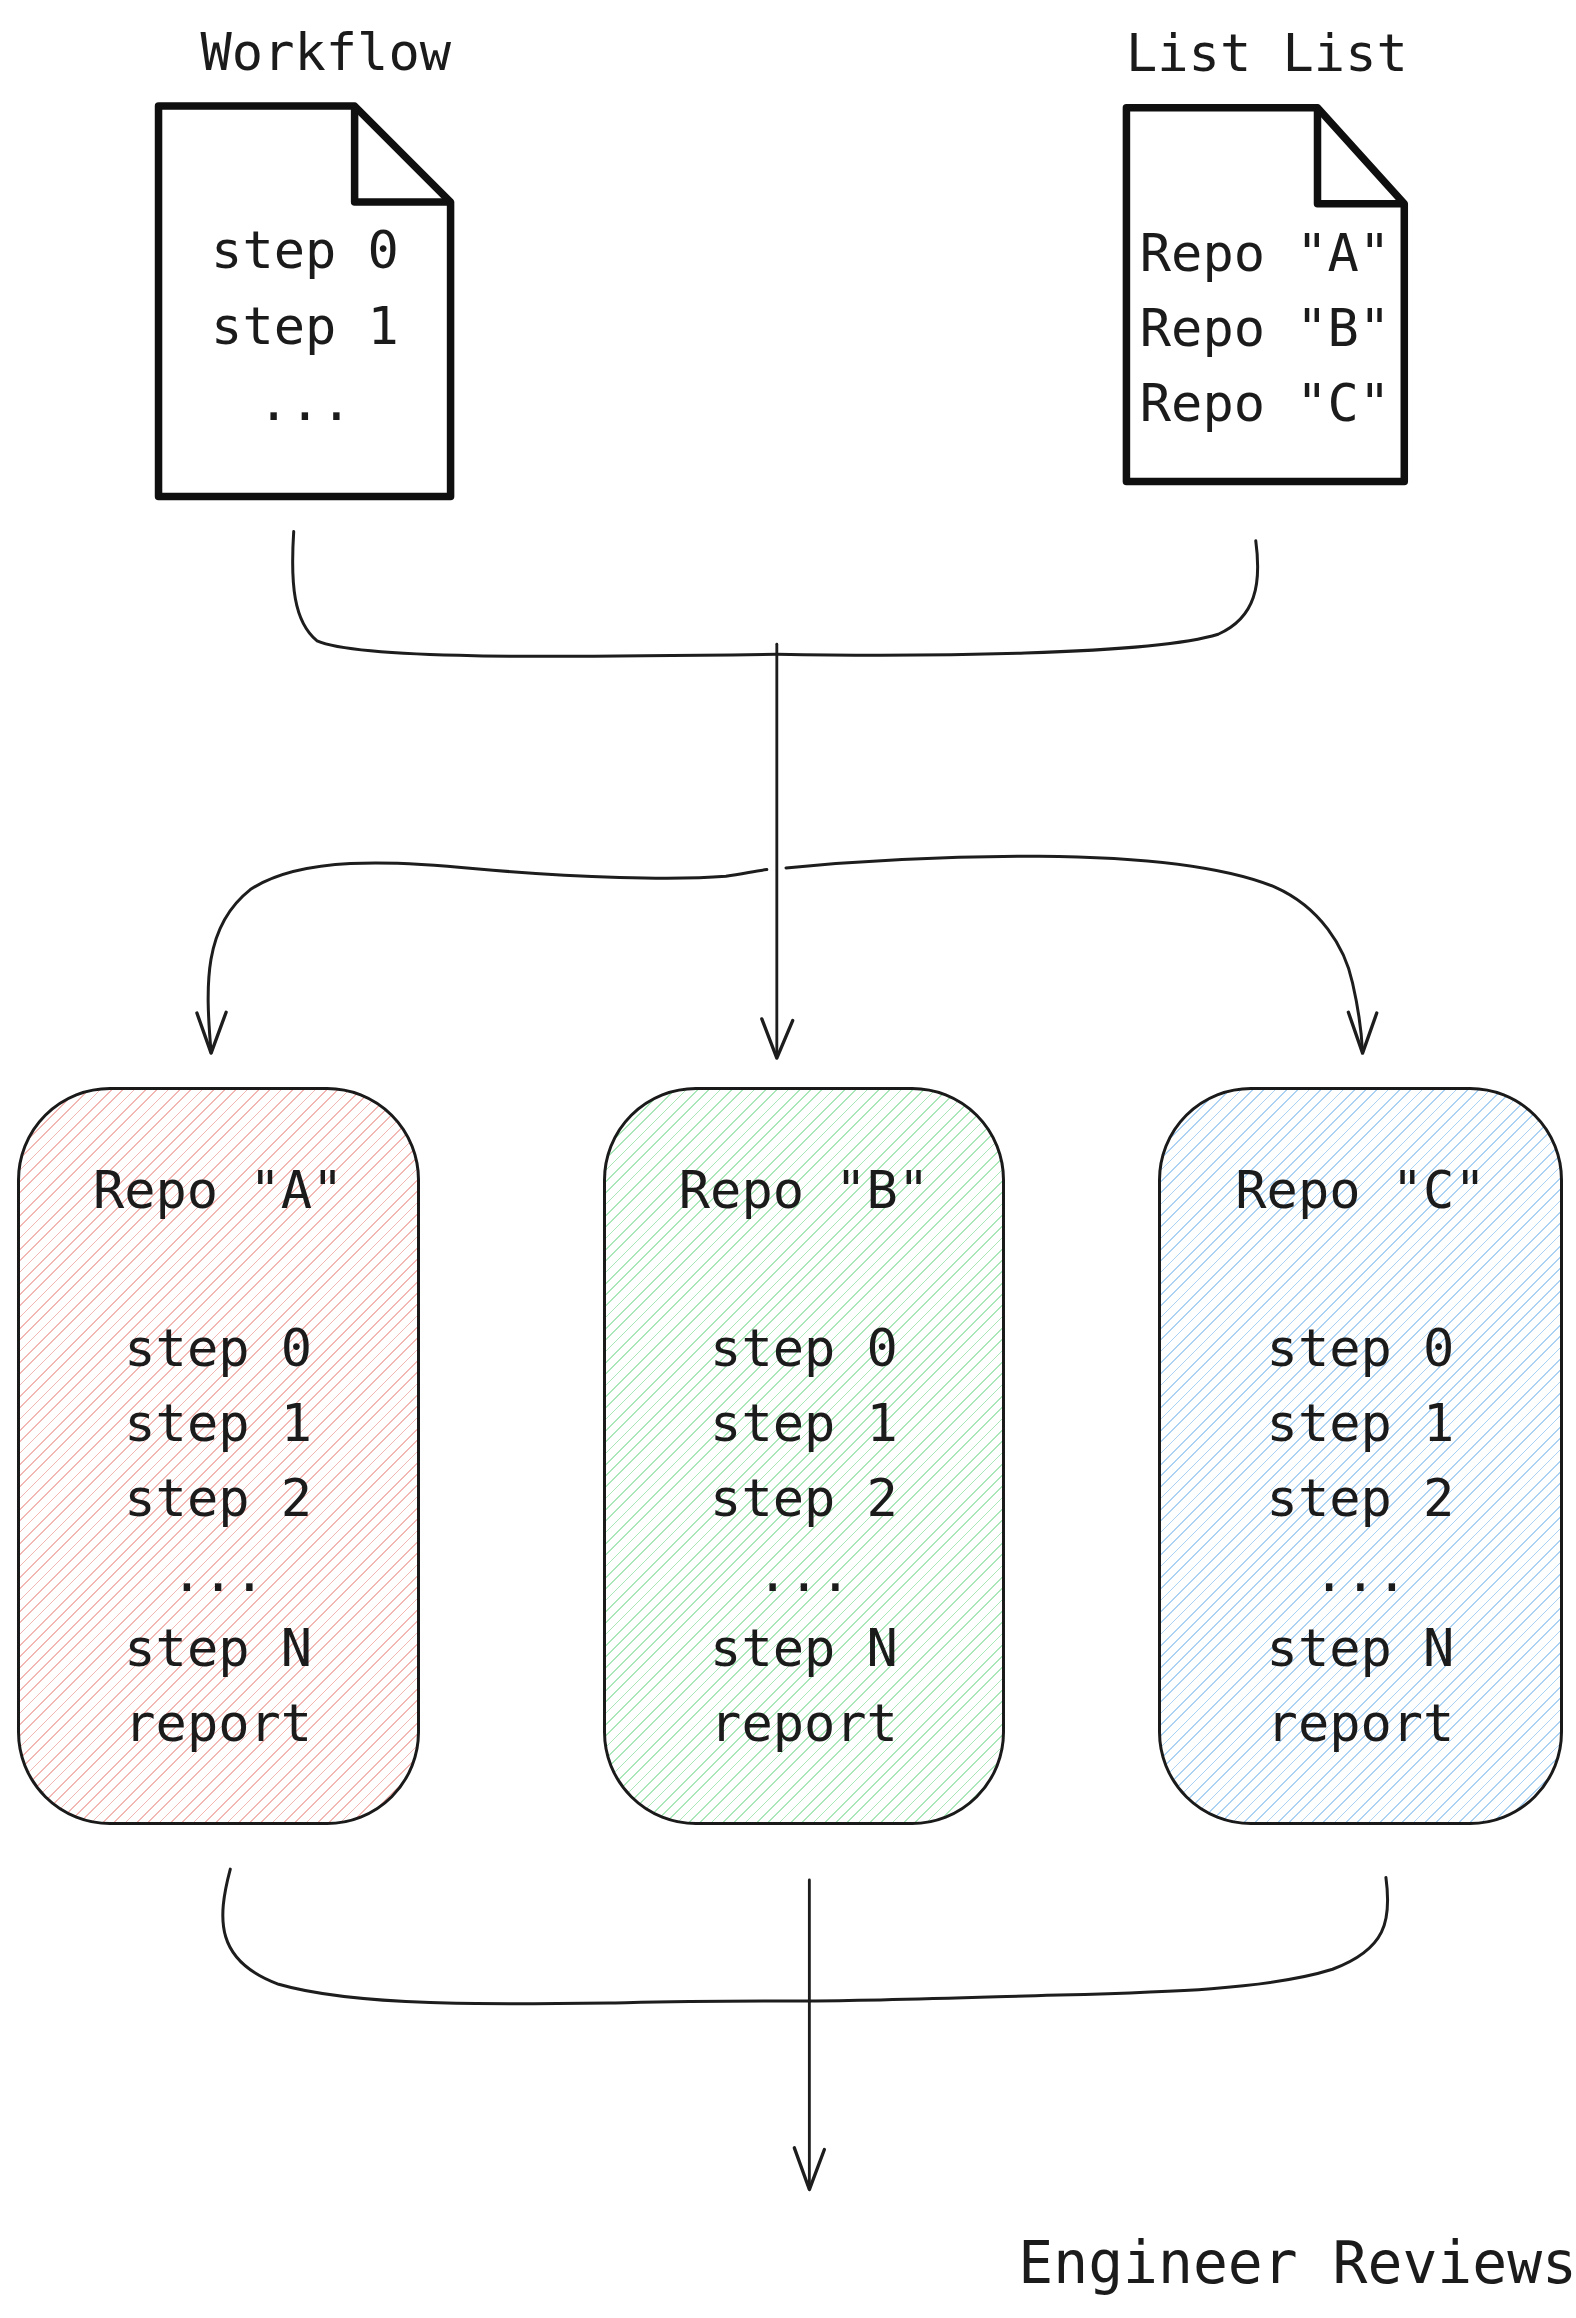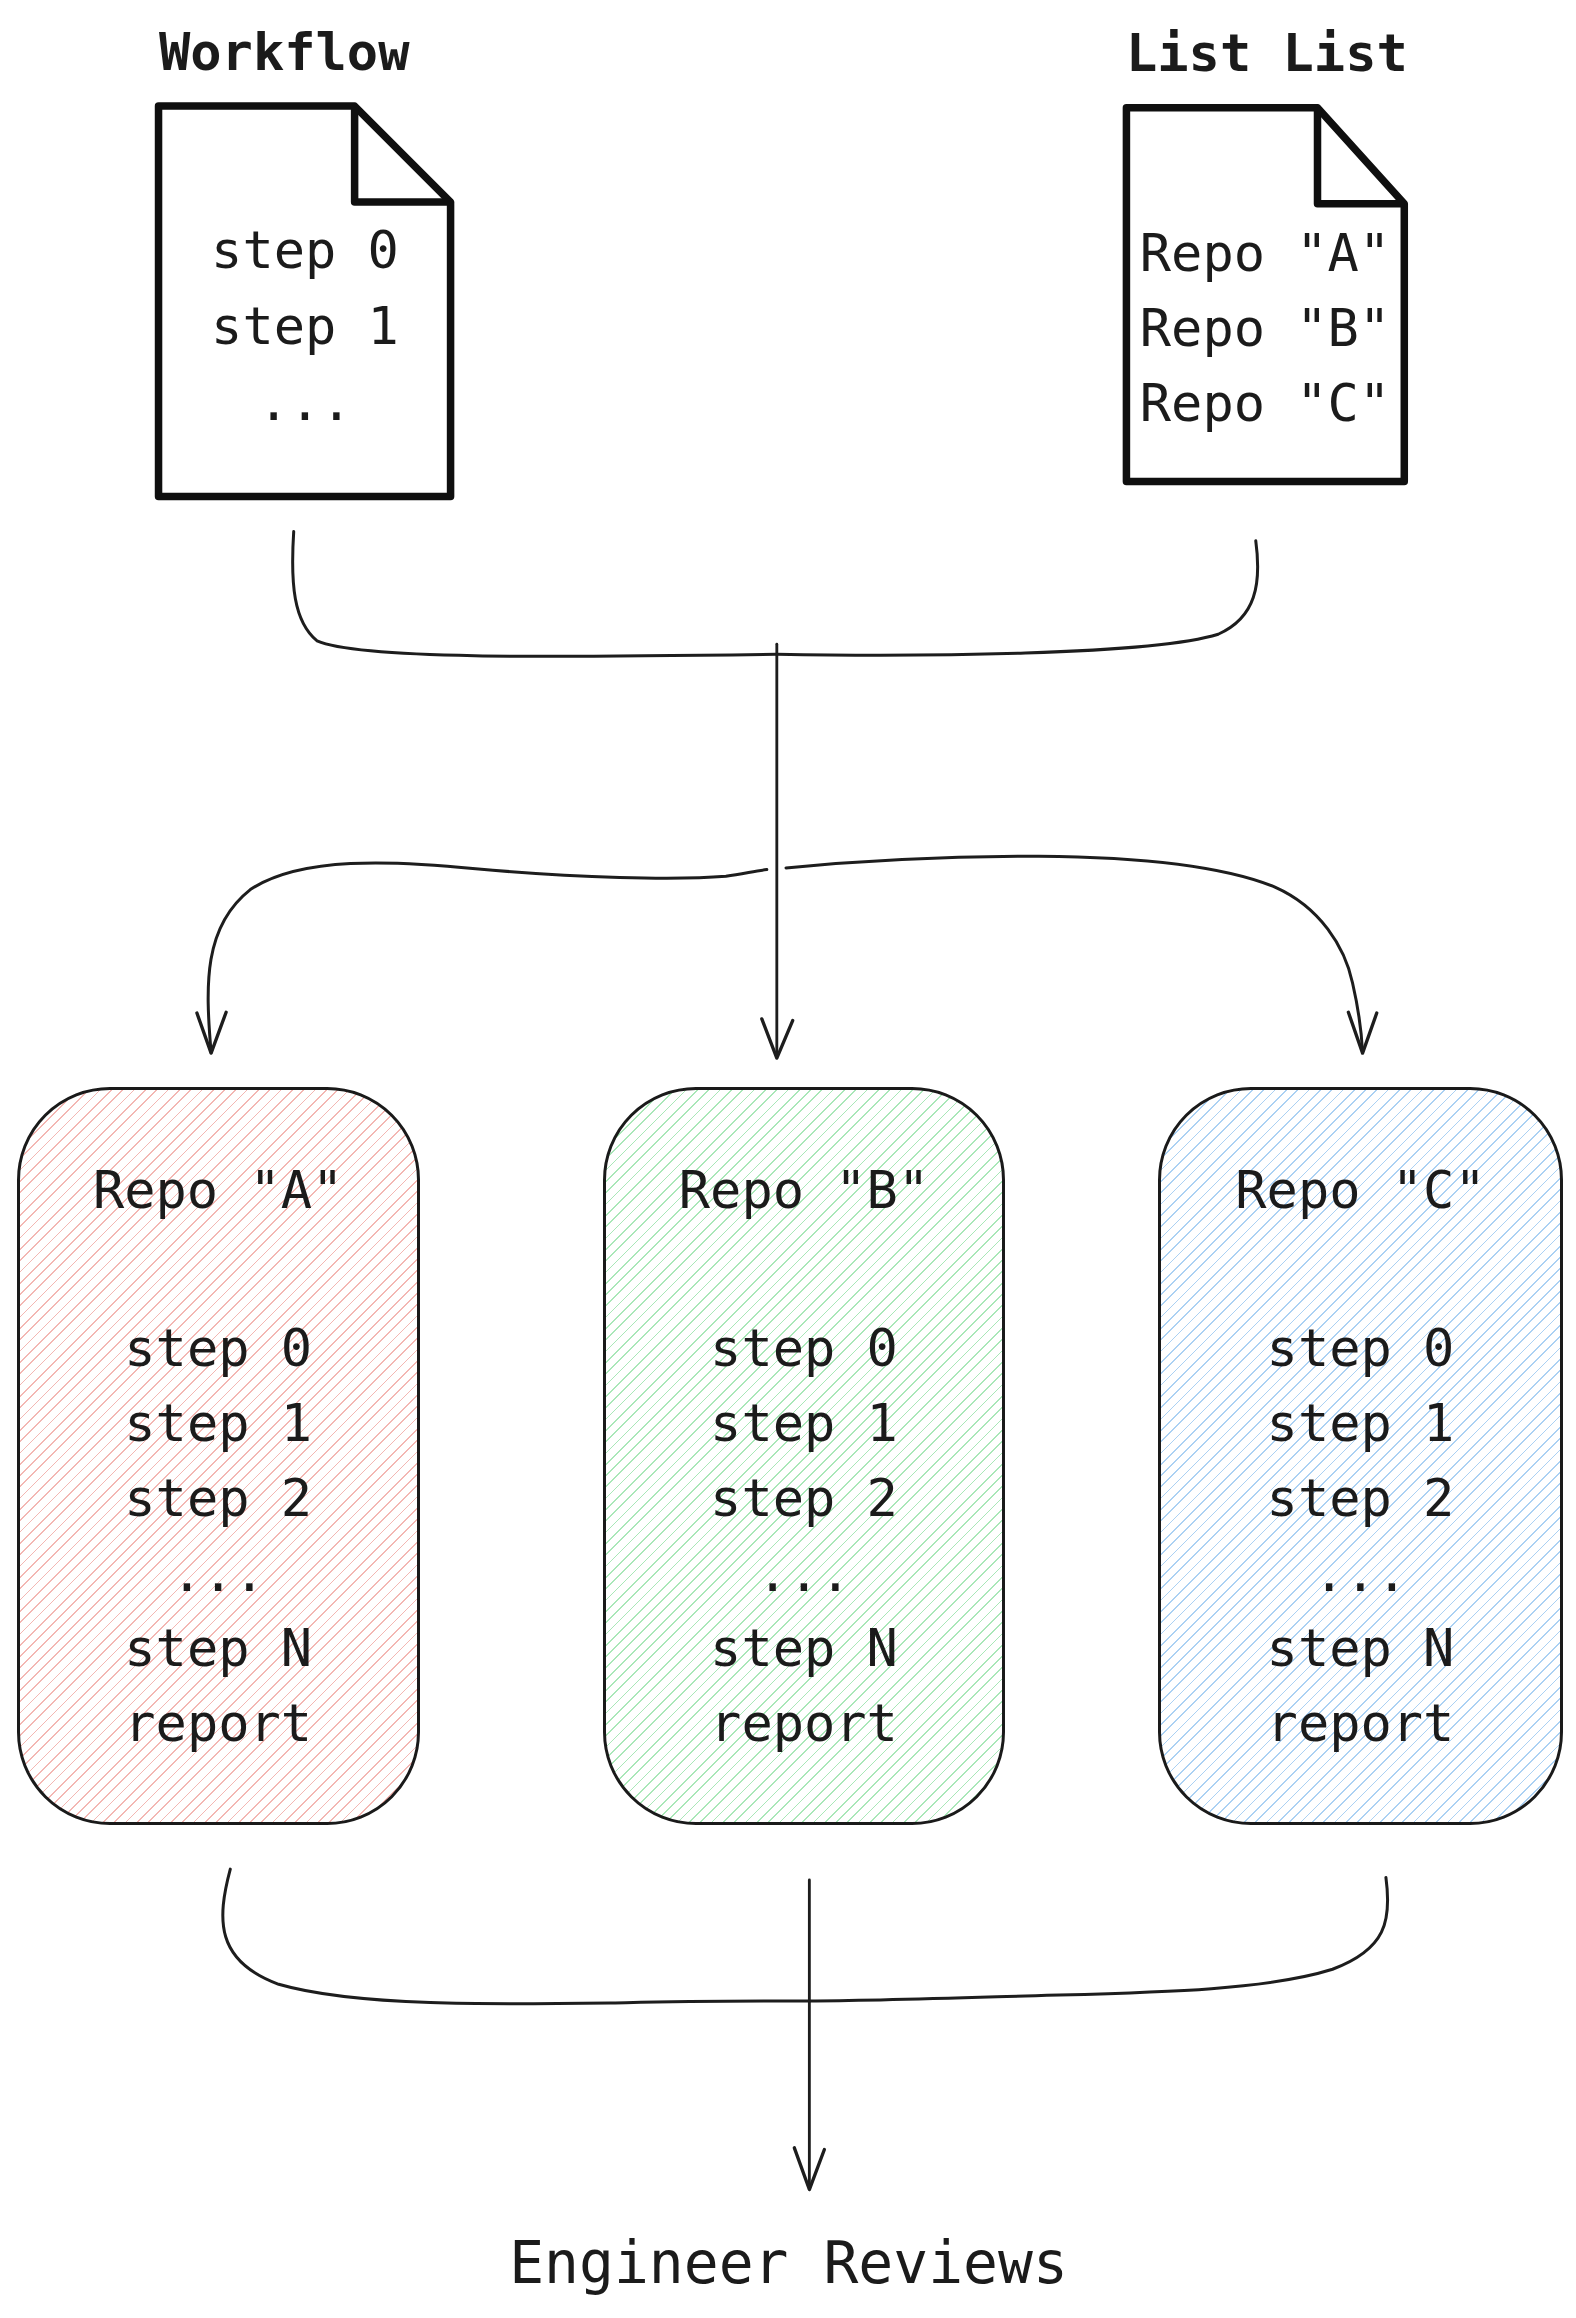--- a/index.html
+++ b/index.html
@@ -5,21 +5,21 @@
   html,body{margin:0;padding:0;background:#ffffff;}
   .canvas{
     position:relative;
     width:1577px;height:2319px;
     background:#ffffff;
     overflow:hidden;
     font-family:"DejaVu Sans Mono", monospace;
     color:#1b1b1b;
   }
   svg.layer{position:absolute;left:0;top:0;width:1577px;height:2319px;}
-  .t{position:absolute;text-align:left;white-space:pre;font-weight:bold;}
+  .t{position:absolute;text-align:right;white-space:pre;}
   .doc-title{font-size:52px;line-height:60px;}
   .doc-lines{position:absolute;text-align:center;}
   .doc-lines .line{font-size:52px;line-height:76px;white-space:pre;}
   .rl-lines .line{line-height:75px;}
   .card{
     position:absolute;top:1087px;height:738px;box-sizing:border-box;
     border:3.3px solid #1a1a1a;border-radius:93px;
     text-align:center;padding-top:63px;background-color:#ffffff;
   }
   .card .card-title{font-size:52px;line-height:75px;white-space:pre;}
@@ -29,21 +29,21 @@
     background-image:repeating-linear-gradient(135deg,#f3b7b3 0,#f3b7b3 1.2px,transparent 1.2px,transparent 8px);
   }
   .hatch-green{
     background-image:repeating-linear-gradient(135deg,#a9e7b8 0,#a9e7b8 1.2px,transparent 1.2px,transparent 8px);
   }
   .hatch-blue{
     background-image:repeating-linear-gradient(135deg,#abd1f3 0,#abd1f3 1.2px,transparent 1.2px,transparent 8px);
   }
   .footer-label{
     position:absolute;left:0;top:2228px;width:1577px;
-    font-size:58px;line-height:70px;text-align:center;white-space:pre;
+    font-size:58px;line-height:70px;text-align:right;white-space:pre;
   }
 </style>
 </head>
 <body>
 
 <div class="canvas">
 
   <svg class="layer" viewBox="0 0 1890 2779">
 
     <path d="M 425 127 L 190 127 L 190 595 L 540 595 L 540 242 Z" fill="#ffffff" stroke="#0f0f0f" stroke-width="9" stroke-linejoin="round"></path>

